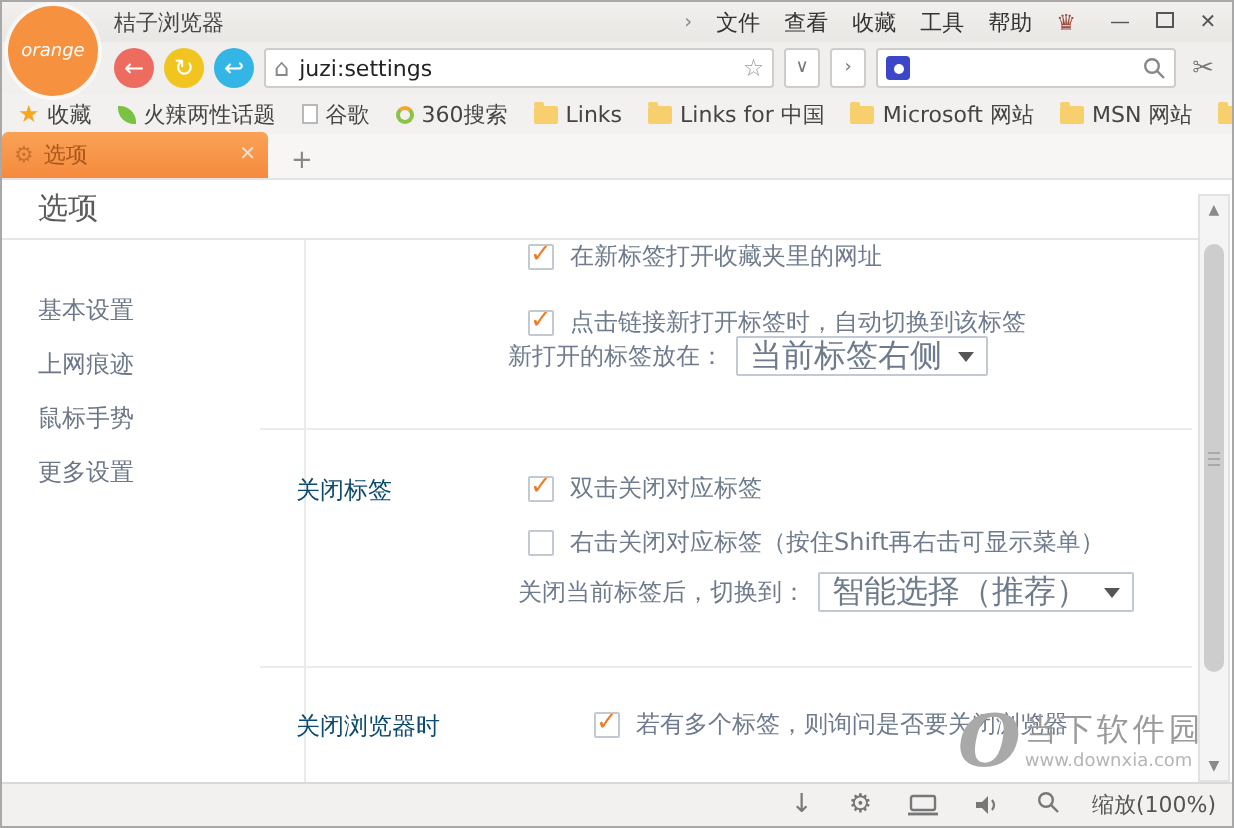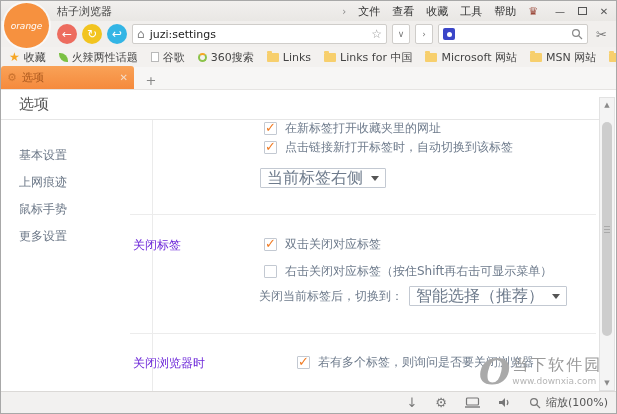--- a/index.html
+++ b/index.html
@@ -82,21 +82,21 @@
   .sidebar { position:absolute; top:30px; left:0; bottom:0; width:152px;
     border-right:1px solid #ebebeb; padding-top:22px; }
   .side-item { height:27px; line-height:27px; padding-left:18px; font-size:12px; color:#6b7787; }
   .side-item.selected { background:#f6873f; color:#fff; }
 
   .row { position:absolute; display:flex; align-items:center; font-size:12px; color:#6e7b8c; }
   .checkbox { width:13px; height:13px; background:#fff; border:1px solid #c3c9d2;
     border-radius:1px; margin-right:8px; position:relative; flex:none; }
   .checkbox.checked::after { content:"✓"; position:absolute; left:0; top:-3px;
     font-size:13px; font-weight:bold; color:#f07b24; }
-  .section-label { position:absolute; font-size:12px; color:#6d28d9; left:132px; }
+  .section-label { position:absolute; font-size:12px; color:#0c4a6e; left:147px; }
   .dropdown { height:20px; background:#fff; border:1px solid #c3c9d2; border-radius:1px;
     display:flex; align-items:center; padding:0 6px; gap:8px; margin-left:6px; min-width:96px; }
   .dd-value { font-size:16px; color:#6e7b8c; flex:1; }
   .dd-arrow { width:0; height:0; border-left:4px solid transparent; border-right:4px solid transparent;
     border-top:5px solid #555; }
   .divider { position:absolute; left:129px; width:466px; height:1px; background:#ececec; }
 
   .watermark { position:absolute; top:265px; left:478px; display:flex; align-items:flex-start; }
   .wm-o { font-family:"DejaVu Serif","Liberation Serif",serif; font-style:italic; font-weight:bold;
     font-size:36px; line-height:32px; color:#a9a9a9; }
@@ -113,21 +113,21 @@
     border-radius:6px; }
   .sb-thumb::after { content:""; position:absolute; left:2px; right:2px; top:50%; height:7px;
     margin-top:-3px;
     background:repeating-linear-gradient(#a9a9a9 0 1px, transparent 1px 3px); }
 
   
   .statusbar { position:absolute; left:0; right:0; bottom:0; height:22px; background:#f2f1f0;
     border-top:1px solid #dbd9d7; display:flex; align-items:center; justify-content:flex-end;
     gap:18px; padding-right:8px; color:#777; }
   .st-ico { font-size:13px; }
-  .st-zoom { display:flex; align-items:center; gap:5px; font-size:11px; color:#555; }
+  .st-zoom { display:flex; align-items:flex-start; gap:16px; font-size:11px; color:#555; }
   svg.mini { display:block; }
 </style>
 </head>
 <body>
 
 <div class="window">
 
   <div class="titlebar">
     <div class="logo">orange</div>
     <div class="app-title">桔子浏览器</div>
@@ -227,25 +227,26 @@
       <div class="side-item">基本设置</div>
       <div class="side-item">上网痕迹</div>
       <div class="side-item">鼠标手势</div>
       <div class="side-item">更多设置</div>
     </div>
 
     <div class="row" style="left:263px; top:30px;">
       <span class="checkbox checked"></span>
       <span>在新标签打开收藏夹里的网址</span>
     </div>
-    <div class="row" style="left:263px; top:49px;">
+    <div class="row" style="left:263px; top:63px;">
       <span class="checkbox checked"></span>
       <span>点击链接新打开标签时，自动切换到该标签</span>
     </div>
     <div class="row" style="left:253px; top:78px;">
+      <span>新打开的标签放在：</span>
       <span class="dropdown">
         <span class="dd-value">当前标签右侧</span>
         <span class="dd-arrow"></span>
       </span>
     </div>
 
     <div class="divider" style="top:124px;"></div>
 
     <div class="section-label" style="top:147px;">关闭标签</div>
     <div class="row" style="left:263px; top:146px;">

